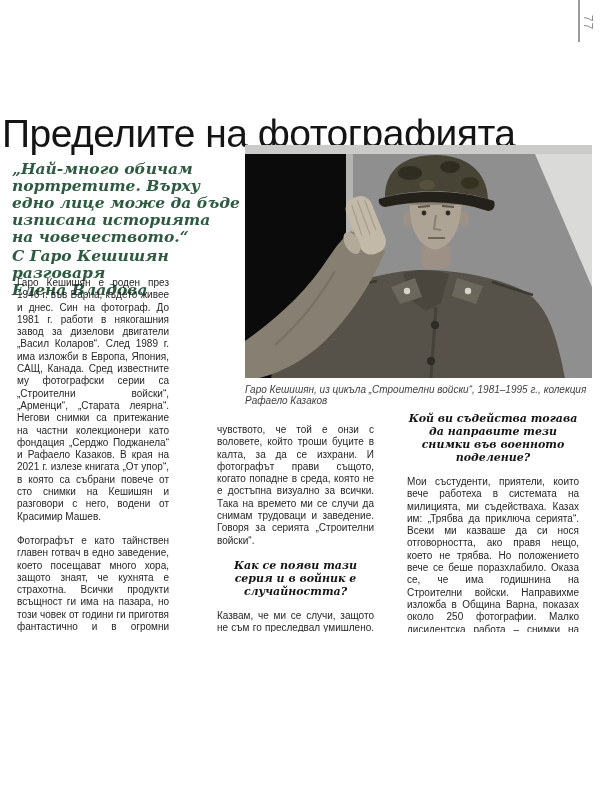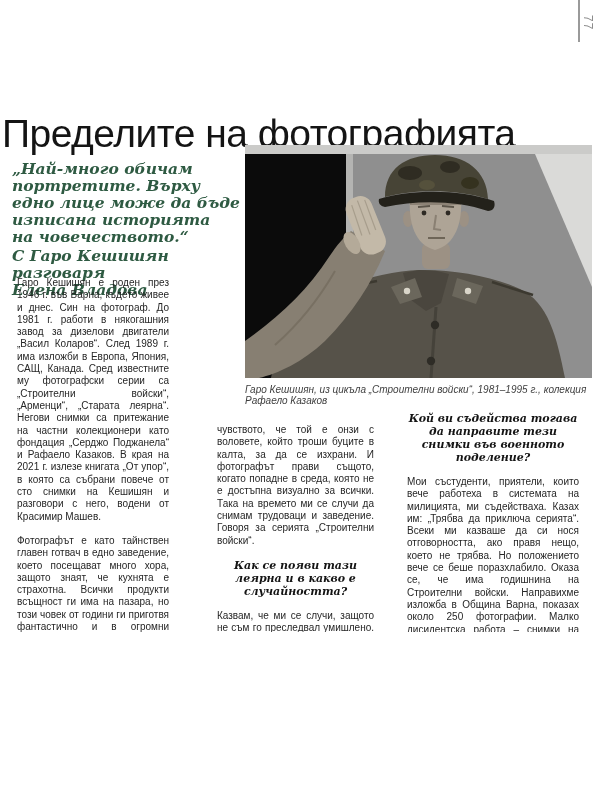--- a/index.html
+++ b/index.html
@@ -114,21 +114,21 @@
 
   <div class="caption">Гаро Кешишян, из цикъла „Строителни войски“, 1981–1995 г., колекция Рафаело Казаков</div>
 
   <div class="bodycol col1">
     <p>Гаро Кешишян е роден през 1946 г. във Варна, където живее и днес. Син на фотограф. До 1981 г. работи в някогашния завод за дизелови двигатели „Васил Коларов“. След 1989 г. има изложби в Европа, Япония, САЩ, Канада. Сред известните му фотографски серии са „Строителни войски“, „Арменци“, „Старата леярна“. Негови снимки са притежание на частни колекционери като фондация „Серджо Поджанела“ и Рафаело Казаков. В края на 2021 г. излезе книгата „От упор“, в която са събрани повече от сто снимки на Кешишян и разговори с него, водени от Красимир Машев.</p>
     <p>Фотографът е като тайнствен главен готвач в едно заведение, което посещават много хора, защото знаят, че кухнята е страхотна. Всички продукти всъщност ги има на пазара, но този човек от години ги приготвя фантастично и в огромни количества и така натрупва опит. Същото във визуален аспект е фотографът. Той стои скрит, него го няма, освен ако не е някой като мен, по цял ден да го дърпат насам-натам. Но като търсят, значи има защо, макар на мен малко ми е омръзнало да съм на всяка манджа мерудия. Истината е, че фотографията все пак е средство. Днес всички имат камери, телефони. Всъщност фотографията стана посмешище, защото всеки си мисли, като си е купил хубава писалка, може да напише роман. Но не става така. Той може да пише, макар и с грешки, но не може да измисли историята, да разкаже за душицата на човека, който стои срещу него. Да вземем Елин Пелин, писал за хората на нивата. Четеш и имаш</p>
   </div>
 
   <div class="bodycol col2">
     <p>чувството, че той е онзи с воловете, който троши буците в калта, за да се изхрани. И фотографът прави същото, когато попадне в среда, която не е достъпна визуално за всички. Така на времето ми се случи да снимам трудоваци и заведение. Говоря за серията „Строителни войски“.</p>
-    <p class="crosshead">Как се появи тази леярна и в какво е случайността?</p>
+    <p class="crosshead">Как се появи тази серия и в войник е случайността?</p>
     <p>Казвам, че ми се случи, защото не съм го преследвал умишлено. Осемнадесет години снимах по тази тема, с прекъсвания. Започнах през 80-те години, та до 1996 г. Последните месеци след като се поразхлаби комунизмът, успях да вляза в поделението и приключих тази серия. Това беше някогашното поделение на Строителни войски в кв. „Владислав Варненчик“ във Варна. Как започна всичко? Работех в завод „Васил Коларов“ и докараха дисципаджии да работят. За тези, които не знаят – това са военни затворници. Ако те осъдят, докато си войник в армията, влизаш във военен затвор и като излезеш, си дослужваш. Не беше разрешено да се снима във военно поделение. Успях да вляза без специално разрешение на министъра.</p>
   </div>
 
   <div class="bodycol col3">
     <p class="crosshead">Кой ви съдейства тогава да направите тези снимки във военното поделение?</p>
     <p>Мои състуденти, приятели, които вече работеха в системата на милицията, ми съдействаха. Казах им: „Трябва да приключа серията“. Всеки ми казваше да си нося отговорността, ако правя нещо, което не трябва. Но положението вече се беше поразхлабило. Оказа се, че има годишнина на Строителни войски. Направихме изложба в Община Варна, показах около 250 фотографии. Малко дисидентска работа – снимки на армия от цигани, турци и дейци на културата, сгазили лука. Когато откривахме изложбата, по моя идея войниците докараха камъни в общината. Натрупахме пирамида, в единия край направихме дупка и забихме кирка, която позлатихме. Не може при арменец да няма нещо златно. Изложбата я откри Димитър Трайчев. Хората идваха с цветя и ги слагаха върху камъните. За тази изложба ме наградиха още преди да са видели снимките. Пристига генерал Радослав Пешлеевски, който беше шеф на Строителни войски, и ми носи втори медал, защото не знае за първия. Предупредиха ме да не му казвам, че са ми дали вече</p>
   </div>
 
   <div class="footer">
     <span class="issue">май 2023</span><span class="brand">КУЛТУРА</span>

